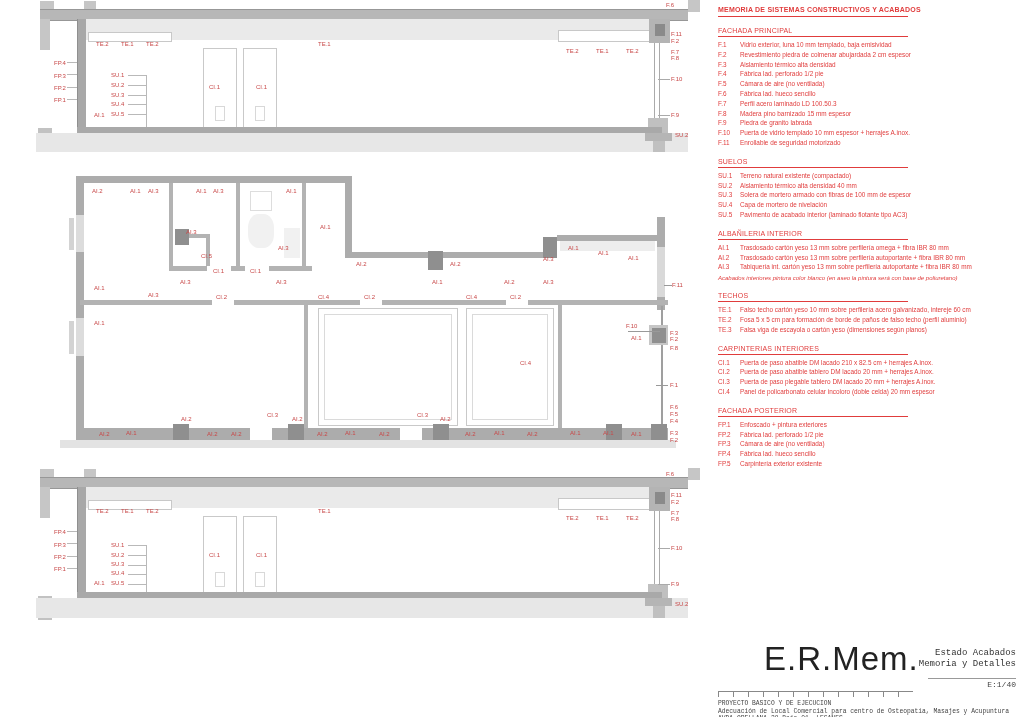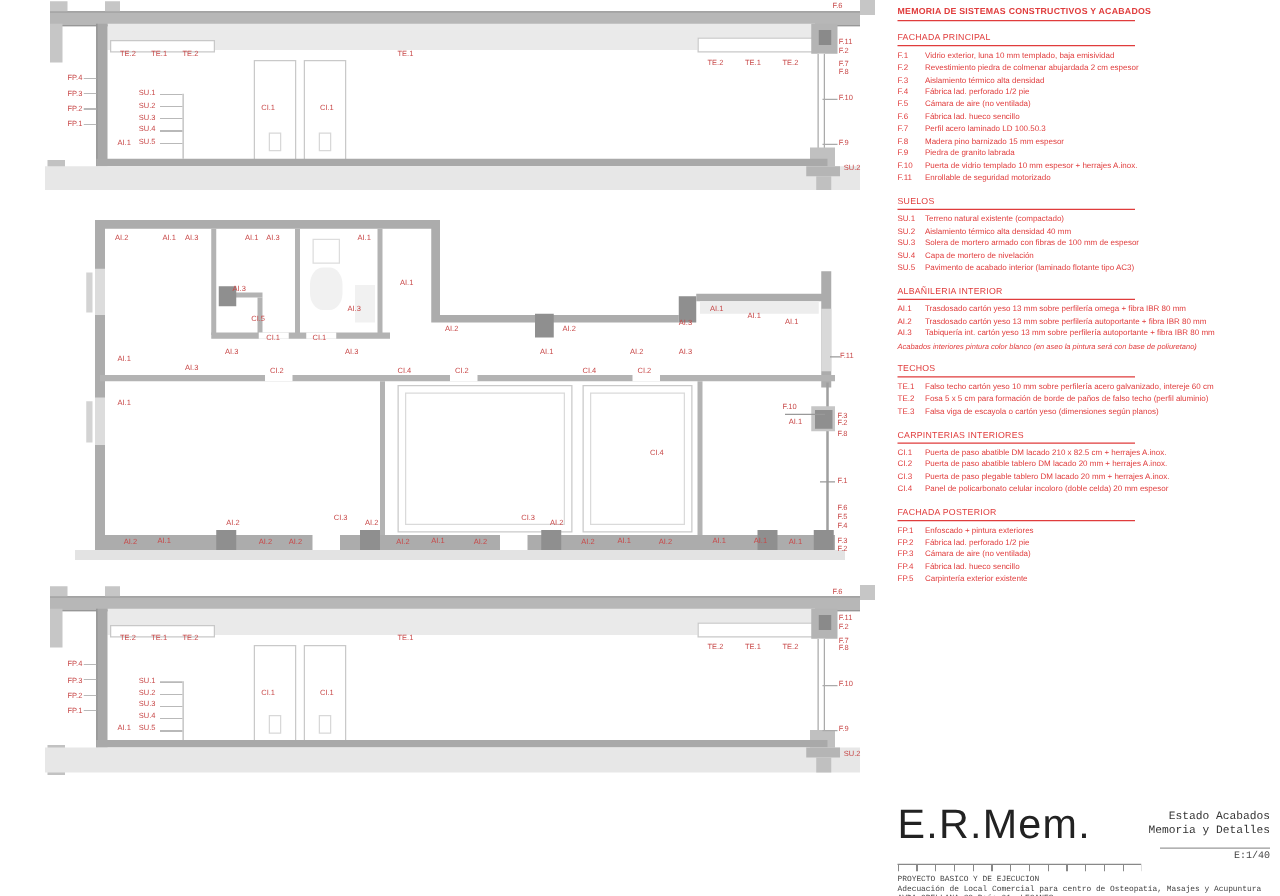--- a/index.html
+++ b/index.html
@@ -15,21 +15,21 @@
   .leg-sec{margin-top:10px}
   .leg-sec-title{font-size:7px;letter-spacing:.2px;border-bottom:1px solid #e03c3c;padding-bottom:2px;
         width:190px;margin-bottom:3px;white-space:nowrap}
   .leg-row{display:flex;font-size:6.4px;line-height:9.8px}
   .leg-code{width:22px;flex:none}
   .leg-desc{flex:1}
   .leg-note{font-size:6px;font-style:italic;margin-top:2px;line-height:8px}
   .leg-note:empty{display:none}
   
   .tb{position:absolute;left:718px;top:642px;width:298px;color:#333}
-  .tb-top{display:flex;justify-content:space-between;align-items:flex-start}
+  .tb-top{display:flex;justify-content:flex-end;align-items:flex-start}
   .tb-code{font-size:33px;line-height:34px;letter-spacing:1px;color:#222}
   .tb-right{text-align:right;font-family:"Liberation Mono",monospace;font-size:9px;line-height:11px;
         color:#333;margin-top:6px}
   .tb-scale{font-family:"Liberation Mono",monospace;font-size:8px;color:#444;border-top:1px solid #999;
         width:88px;margin-left:auto;text-align:right;padding-top:1px;margin-top:2px}
   .tb-ruler{height:5px;width:195px;margin-top:2px;border-top:1px solid #888;
         background:repeating-linear-gradient(to right,#888 0 1px,transparent 1px 15px)}
   .tb-proj{font-family:"Liberation Mono",monospace;font-size:6.3px;line-height:7.6px;color:#444;margin-top:3px}
 </style>
 </head>

